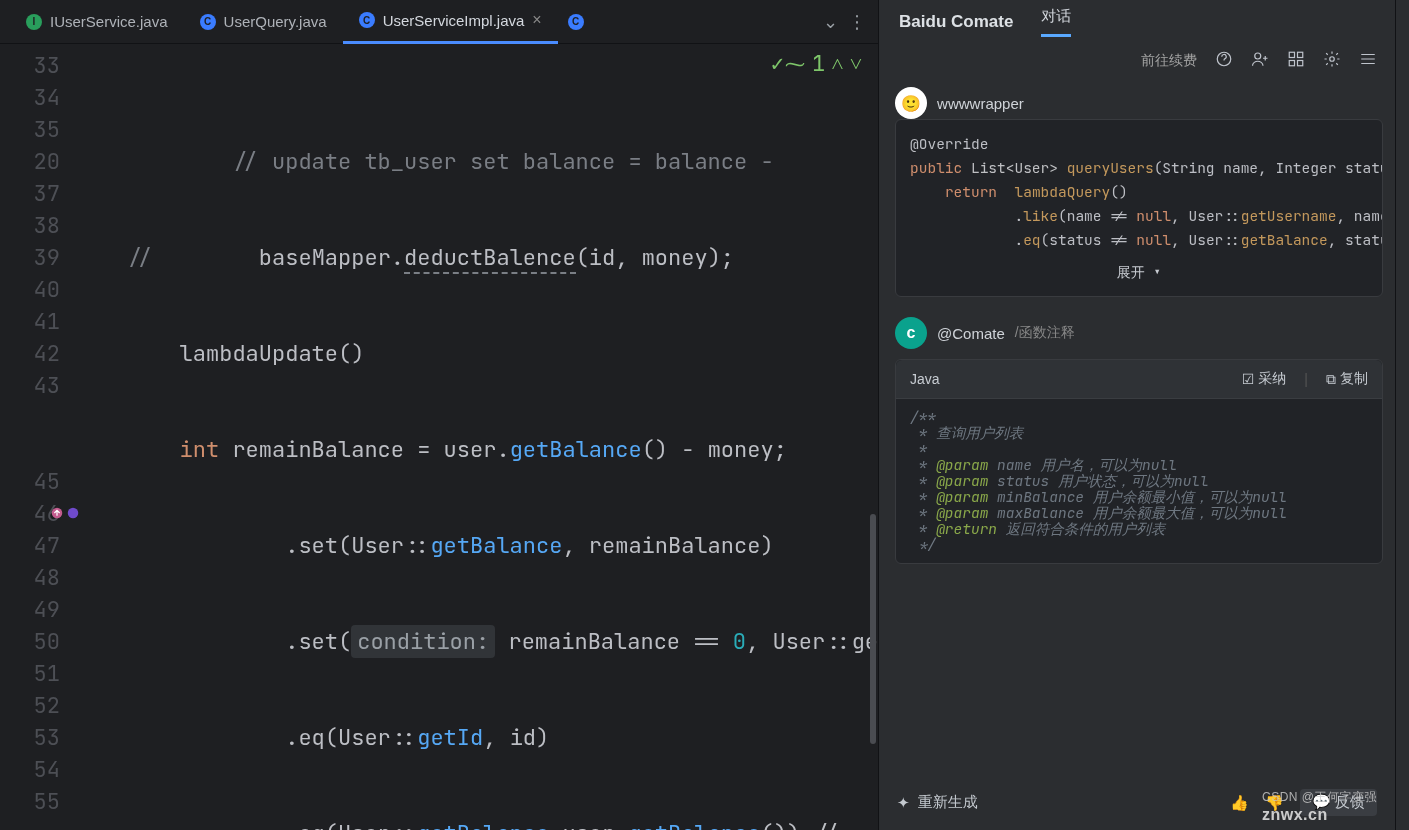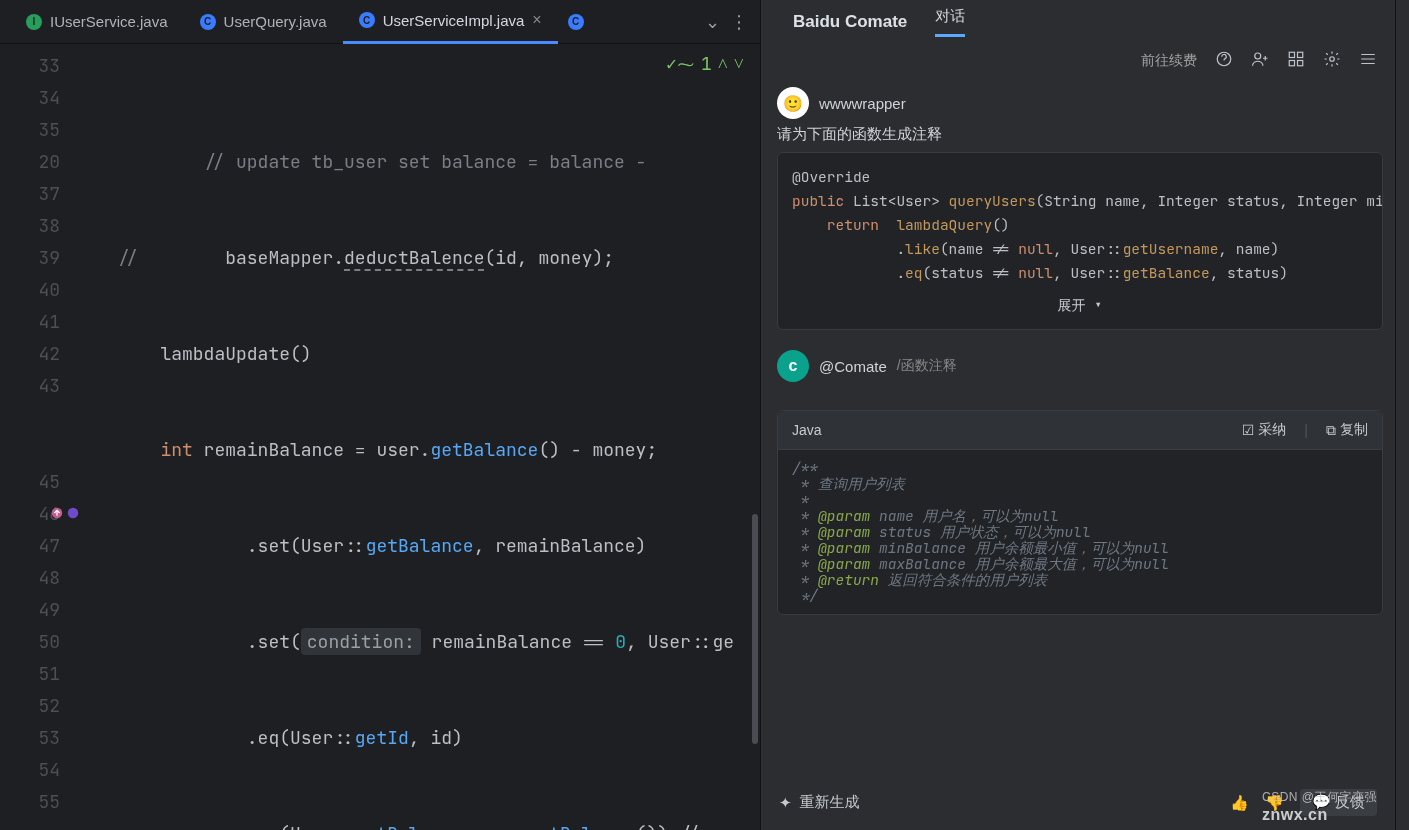--- a/index.html
+++ b/index.html
@@ -11,41 +11,41 @@
   .tabs { display: flex; align-items: center; height: 44px; border-bottom: 1px solid #111215; padding-left: 10px; }
   .tab { display: flex; align-items: center; gap: 8px; padding: 0 16px; height: 44px; color: #aeb2b8; font-size: 15px; cursor: pointer; }
   .tab.active { color: #d4d8de; border-bottom: 3px solid #4a8cff; }
   .tab-close { color: #888; font-size: 16px; line-height: 1; }
   .tab-icon { width: 16px; height: 16px; border-radius: 50%; display:inline-flex; align-items:center; justify-content:center; font-size:10px; font-weight:bold; color:#1e1f22;}
   .ic-int { background:#299e5c; }
   .ic-cls { background:#3a7cff; }
   .tab-nav { margin-left:auto; display:flex; align-items:center; gap:10px; padding-right:12px; color:#9aa0a6;}
   .tab-nav span { cursor:pointer; font-size:18px;}
 
-  .editor-body { flex:1; display:flex; overflow:hidden; font-family: "JetBrains Mono", Consolas, monospace; font-size:18px; line-height:32px; }
+  .editor-body { flex:1; display:flex; overflow:hidden; font-family: "JetBrains Mono", Consolas, monospace; font-size:22px; line-height:32px; }
   .gutter { width:70px; text-align:right; padding:6px 10px 0 0; color:#4d4f55; user-select:none;}
   .gutter .ln { height:32px; position:relative;}
   .gutter .iconcol { position:absolute; left:50px; top:8px; display:flex; gap:2px;}
   .gutter .iconcol svg { width:14px; height:14px;}
   .code { flex:1; padding:6px 0 0 4px; white-space:pre; position:relative; overflow:hidden;}
   .row { height:32px; }
   .cm { color:#7a7e85; }
   .kw { color:#cf8e6d; }
   .num { color:#2aacb8; }
   .fn { color:#56a8f5; }
   .id { color:#bcbec4; }
   .prm-bg { background:#313438; border-radius:4px; padding:2px 6px; color:#9aa0a6;}
   .under-sq { border-bottom:2px dashed #7a7e85;}
   .problem { position:absolute; right:16px; top:4px; display:flex; align-items:center; gap:6px; color:#7ec66a;}
   .sbar { position:absolute; right:0; top:0; bottom:0; width:10px; }
   .sthumb{ position:absolute; right:2px; width:6px; background:#4a4c51; border-radius:3px;}
 
   
   .chat-pane { flex:1; display:flex; flex-direction:column; background:#2b2d30; border-left:1px solid #111215; overflow:hidden; position:relative;}
-  .chat-head { display:flex; align-items:center; height:44px; padding:0 20px; gap:28px;margin-left:12px; }
+  .chat-head { display:flex; align-items:center; height:44px; padding:0 20px; gap:28px; }
   .chat-title { font-weight:700; color:#dde1e5; font-size:17px;}
   .chat-tab { color:#d4d8de; font-size:15px; padding-bottom:8px; border-bottom:3px solid #5aa9ff;}
   .chat-tools { display:flex; align-items:center; gap:18px; padding:6px 18px 12px; color:#bfc4cc; font-size:14px; justify-content:flex-end;}
   .chat-tools .right { margin-left:auto; display:flex; gap:18px; align-items:center;}
   .chat-tools svg {width:18px;height:18px;fill:none;stroke:#bfc4cc;stroke-width:1.6;}
   .link { color:#a3a3a3; font-size:14px; cursor:pointer;}
   .chat-scroll { flex:1; overflow:hidden; padding:4px 12px 8px 16px; display:flex; flex-direction:column; gap:20px;}
   .msg-h { display:flex; align-items:center; gap:10px;}
   .avatar { width:32px; height:32px; border-radius:50%; background:#fff; display:flex; align-items:center; justify-content:center; font-size:16px;}
   .avatar.comate { background:#0aa28d; color:#fff; font-weight:bold;}
@@ -204,36 +204,35 @@
       </div>
     </div>
 
     <div class="chat-scroll">
 
       <div>
         <div class="msg-h">
           <div class="avatar">🙂</div>
           <span class="uname">wwwwrapper</span>
         </div>
-        <div class="prompt-text">请为下面的函数生成注释</div>
         <div class="code-box"><span class="c-ovr">@Override</span>
 <span class="c-kw">public</span><span class="c-ty"> List&lt;User&gt; </span><span class="c-fn">queryUsers</span><span class="c-p">(String name, Integer status, Integer min</span>
     <span class="c-kw">return</span><span>  </span><span class="c-fn">lambdaQuery</span><span>()</span>
             <span>.</span><span class="c-fn">like</span><span>(name != </span><span class="c-kw">null</span><span>, User::</span><span class="c-fn">getUsername</span><span>, name)</span>
             <span>.</span><span class="c-fn">eq</span><span>(status != </span><span class="c-kw">null</span><span>, User::</span><span class="c-fn">getBalance</span><span>, status)</span>
 <div class="expand"><span>展开</span> ▾</div></div>
       </div>
 
       <div>
         <div class="msg-h">
           <div class="avatar comate">c</div>
           <span class="uname">@Comate</span>
           <span style="color:#888;font-size:14px;">/函数注释</span>
         </div>
-        <div class="resp-box" style="margin-top:28px;">
+        <div class="resp-box" style="margin-top:10px;">
           <div class="resp-head">
             <span class="lang">Java</span>
             <span class="acts">
               <span>☑ <span>采纳</span></span>
               <span style="color:#555;">|</span>
               <span>⧉ <span>复制</span></span>
             </span>
           </div>
           <div class="resp-body"><span class="txt">/**</span>
 <span class="txt"> * 查询用户列表</span>

